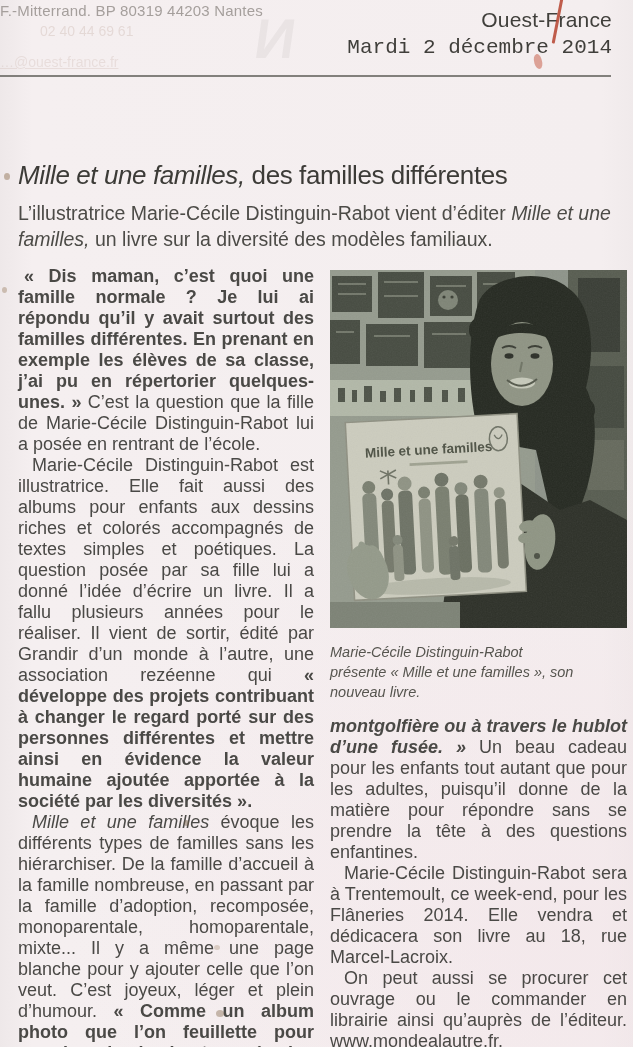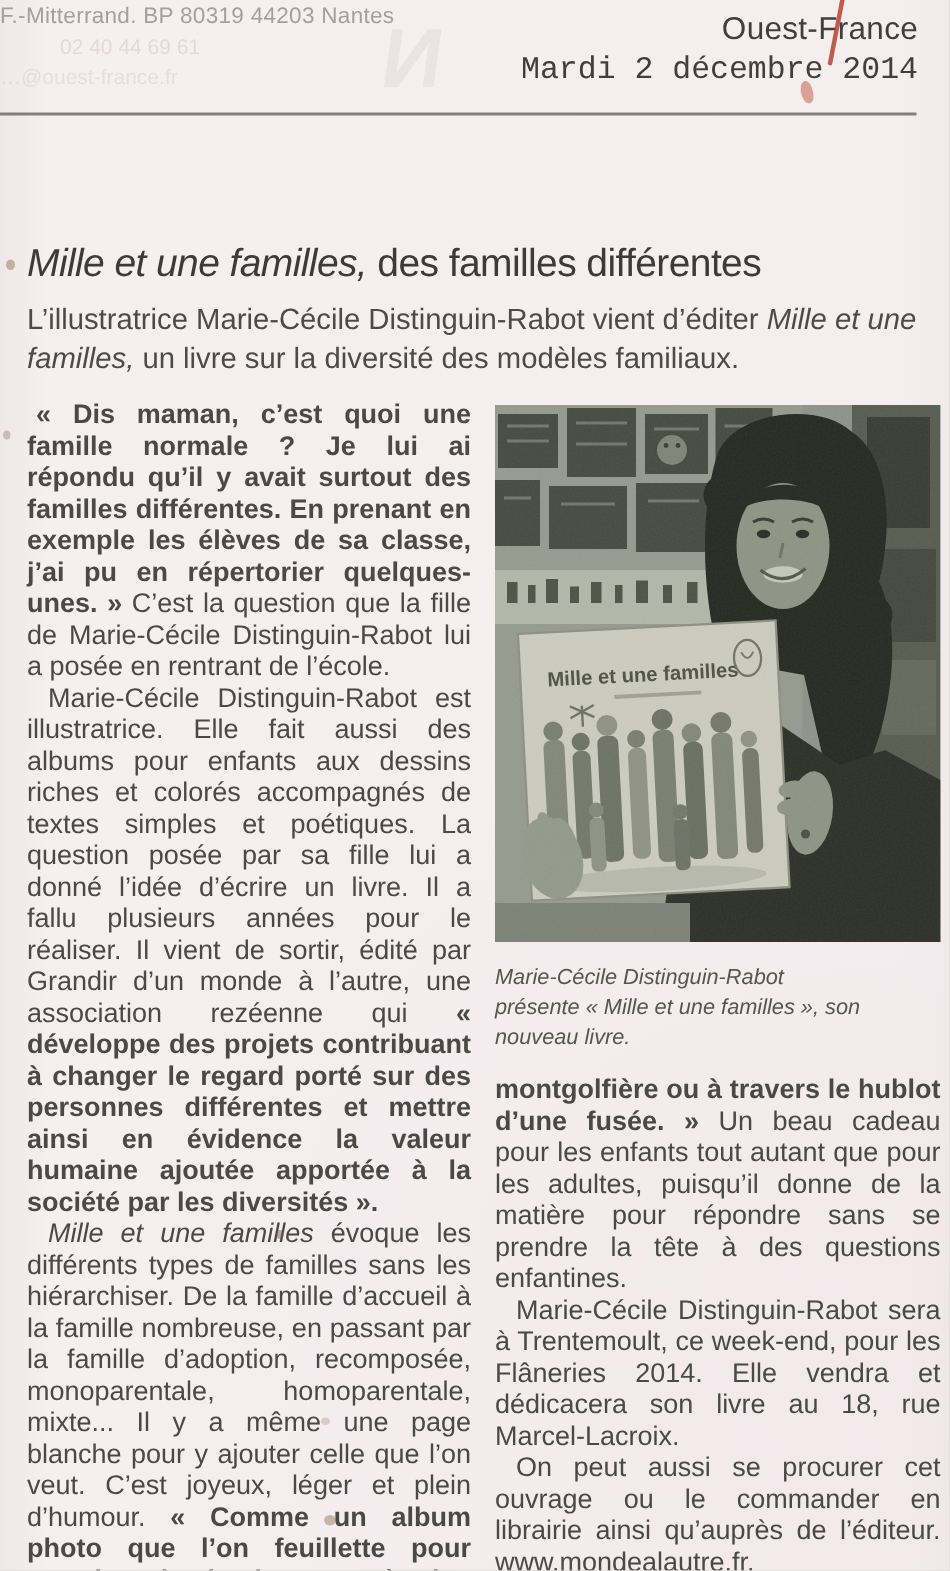--- a/index.html
+++ b/index.html
@@ -7,21 +7,21 @@
     position:relative;width:633px;height:1047px;overflow:hidden;
     font-family:"Liberation Sans",sans-serif;color:#4a4946;
     background:
       radial-gradient(circle at 88% 88%, rgba(243,228,232,.55) 0%, rgba(243,228,232,0) 45%),
       linear-gradient(90deg,#eee8e9 0%,#f5eff0 5%,#f4eeef 95%,#f0eaeb 100%);
   }
   
   .addr{position:absolute;left:0;top:2px;font-size:15px;color:#a59f9c;letter-spacing:.2px;white-space:nowrap;}
   .faint{position:absolute;color:#cbb6ae;white-space:nowrap;}
   .faint-phone{left:40px;top:23px;font-size:14px;opacity:.38;}
-  .faint-email{left:0;top:43px;font-size:14px;opacity:.30;}
+  .faint-email{left:0;top:54px;font-size:14px;opacity:.30;text-decoration:underline;}
   .watermark{position:absolute;left:255px;top:6px;font-size:56px;font-weight:bold;color:#8d8987;
     opacity:.10;transform:scaleX(-1) skewX(8deg);}
   .brand{position:absolute;right:21px;top:8px;font-size:21px;color:#403f3b;letter-spacing:.2px;}
   .dateline{position:absolute;right:21px;top:36px;font-size:21px;color:#403f3b;font-family:Liberation Mono, monospace;}
   .red-slash{position:absolute;left:556px;top:-2px;width:3px;height:46px;background:#b5422e;
     transform:rotate(11deg);opacity:.85;border-radius:2px;}
   .red-smudge{position:absolute;left:534px;top:54px;width:8px;height:15px;background:#c4543d;
     opacity:.5;border-radius:60% 40% 55% 45%;transform:rotate(-18deg);}
   .rule{position:absolute;left:0;top:75px;width:611px;height:2px;background:#6d6c67;opacity:.85;}
   
@@ -204,21 +204,21 @@
         <circle cx="207" cy="286" r="3" fill="#4c5045"></circle>
       </g>
 
       <rect width="297" height="358" filter="url(#grain)" opacity=".5"></rect>
     </svg>
   </div>
 
   <p class="caption">Marie-Cécile Distinguin-Rabot présente « Mille et une familles », son nouveau livre.</p>
 
   <div class="bodycol col-right">
-      <p class="para flush"><span style="font-weight: bold;">montgolfière ou à travers le hublot d’une fusée. »</span><span> Un beau cadeau pour les enfants tout autant que pour les adultes, puisqu’il donne de la matière pour répondre sans se prendre la tête à des questions enfantines.</span></p>
+      <p class="para flush"><span style="font-weight: bold; font-style: italic;">montgolfière ou à travers le hublot d’une fusée. »</span><span> Un beau cadeau pour les enfants tout autant que pour les adultes, puisqu’il donne de la matière pour répondre sans se prendre la tête à des questions enfantines.</span></p>
       <p class="para "><span>Marie-Cécile Distinguin-Rabot sera à Trentemoult, ce week-end, pour les Flâneries 2014. Elle vendra et dédicacera son livre au 18, rue Marcel-Lacroix.</span></p>
       <p class="para "><span>On peut aussi se procurer cet ouvrage ou le commander en librairie ainsi qu’auprès de l’éditeur. www.mondealautre.fr.</span></p>
     </div>
 
   <div class="speck s1"></div>
   <div class="speck s2"></div>
   <div class="speck s3"></div>
   <div class="speck s4"></div>
   <div class="speck s5"></div>
 </div>

